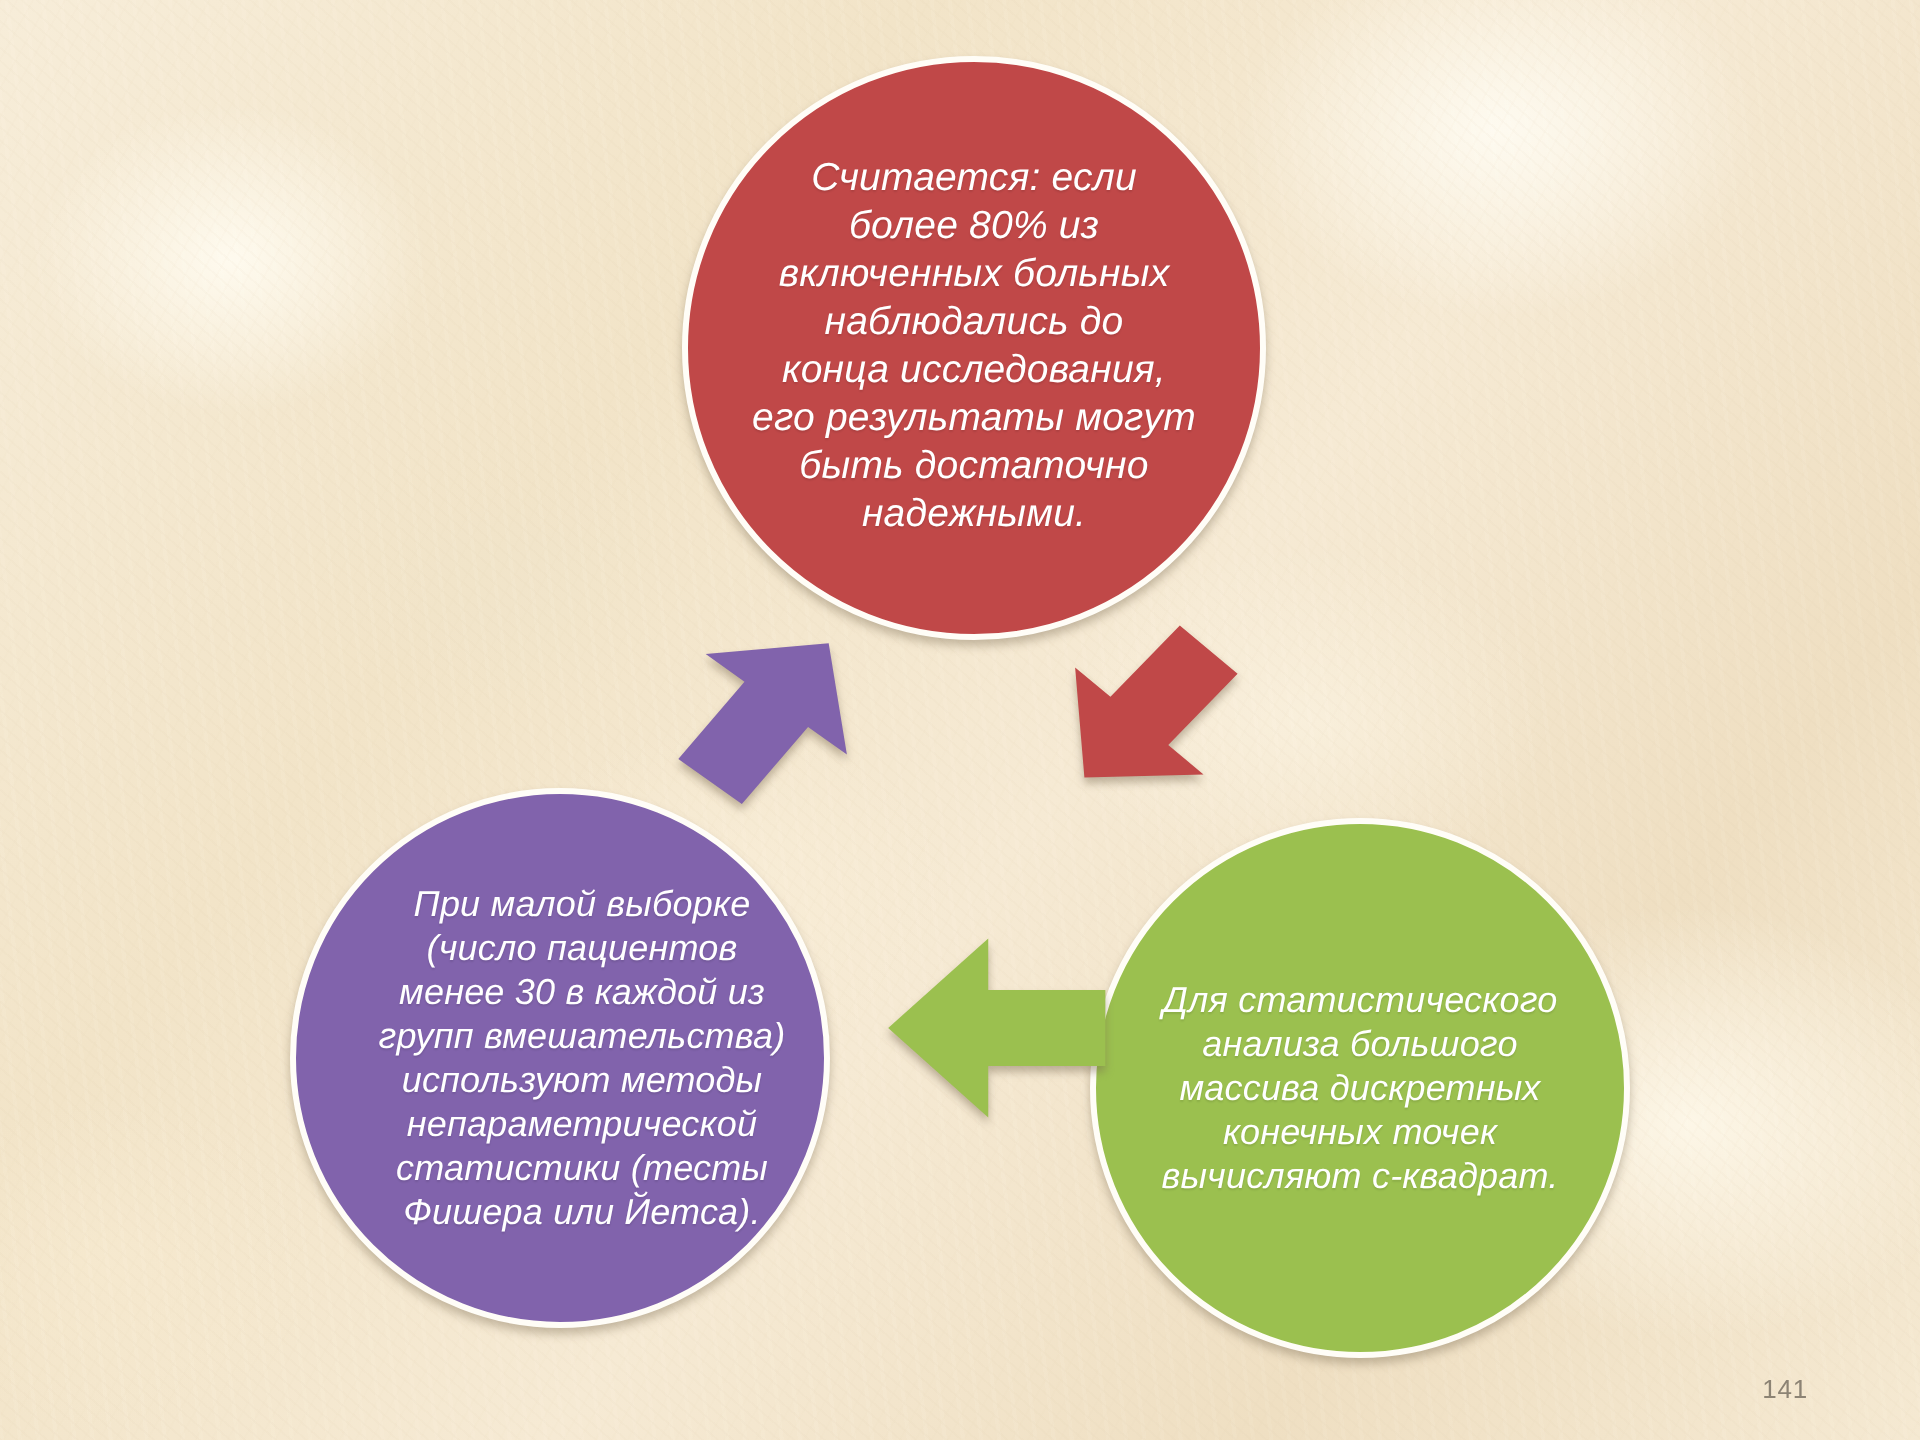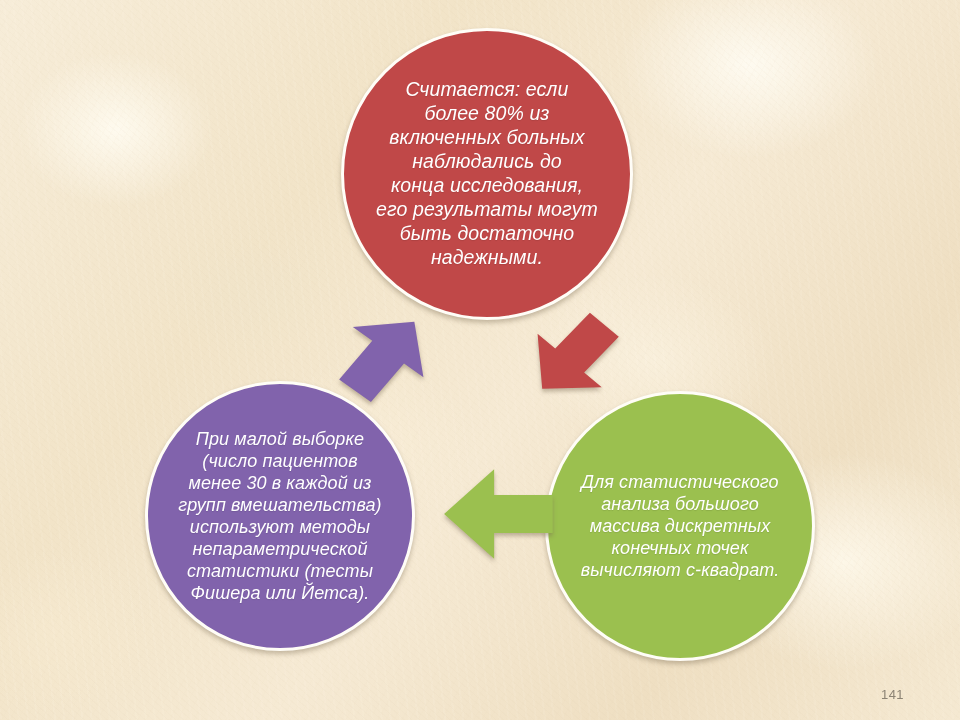--- a/index.html
+++ b/index.html
@@ -75,37 +75,38 @@
     background: #C04848;
   }
   #bubble-red .bubble-text {
     font-size: 19.5px;
     width: 252px;
   }
 
   
   #bubble-green {
     left: 545px;
-    top: 391px;
+    top: 409px;
     width: 270px;
     height: 270px;
     background: #9BC04F;
   }
   #bubble-green .bubble-text {
     font-size: 18px;
     width: 236px;
   }
 
   
   #bubble-purple {
     left: 145px;
-    top: 381px;
+    top: 394px;
     width: 270px;
     height: 270px;
     background: #8163AC;
+    justify-content: flex-end;
   }
   #bubble-purple .bubble-text {
     font-size: 18px;
     width: 242px;
   }
 
   .arrow {
     position: absolute;
     filter: drop-shadow(0 3px 2px rgba(120,105,80,0.45));
   }

